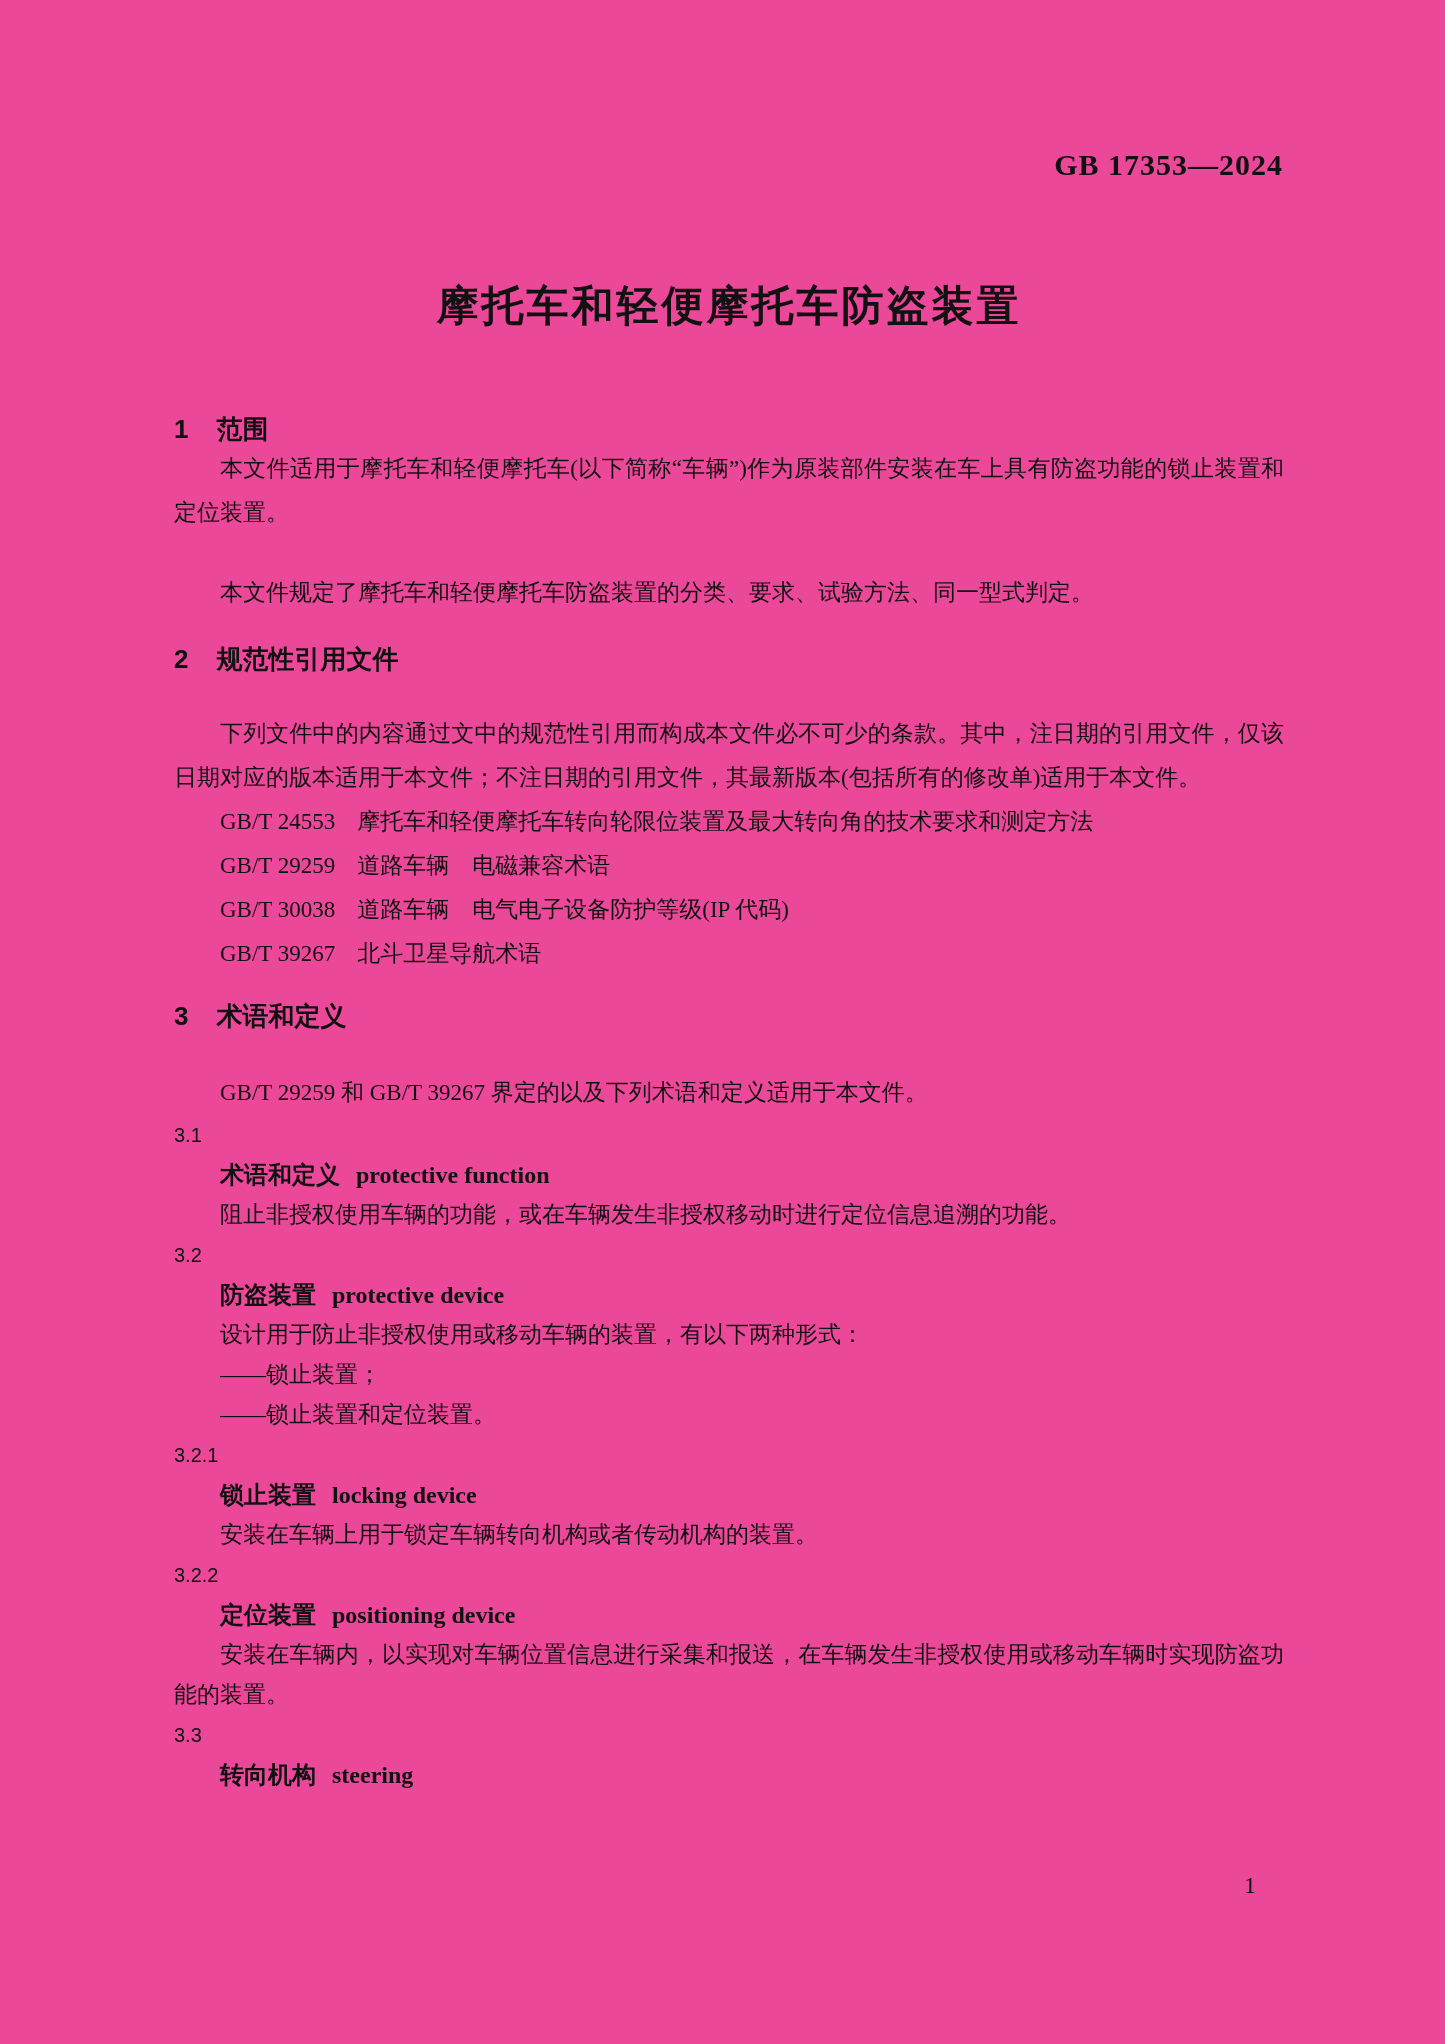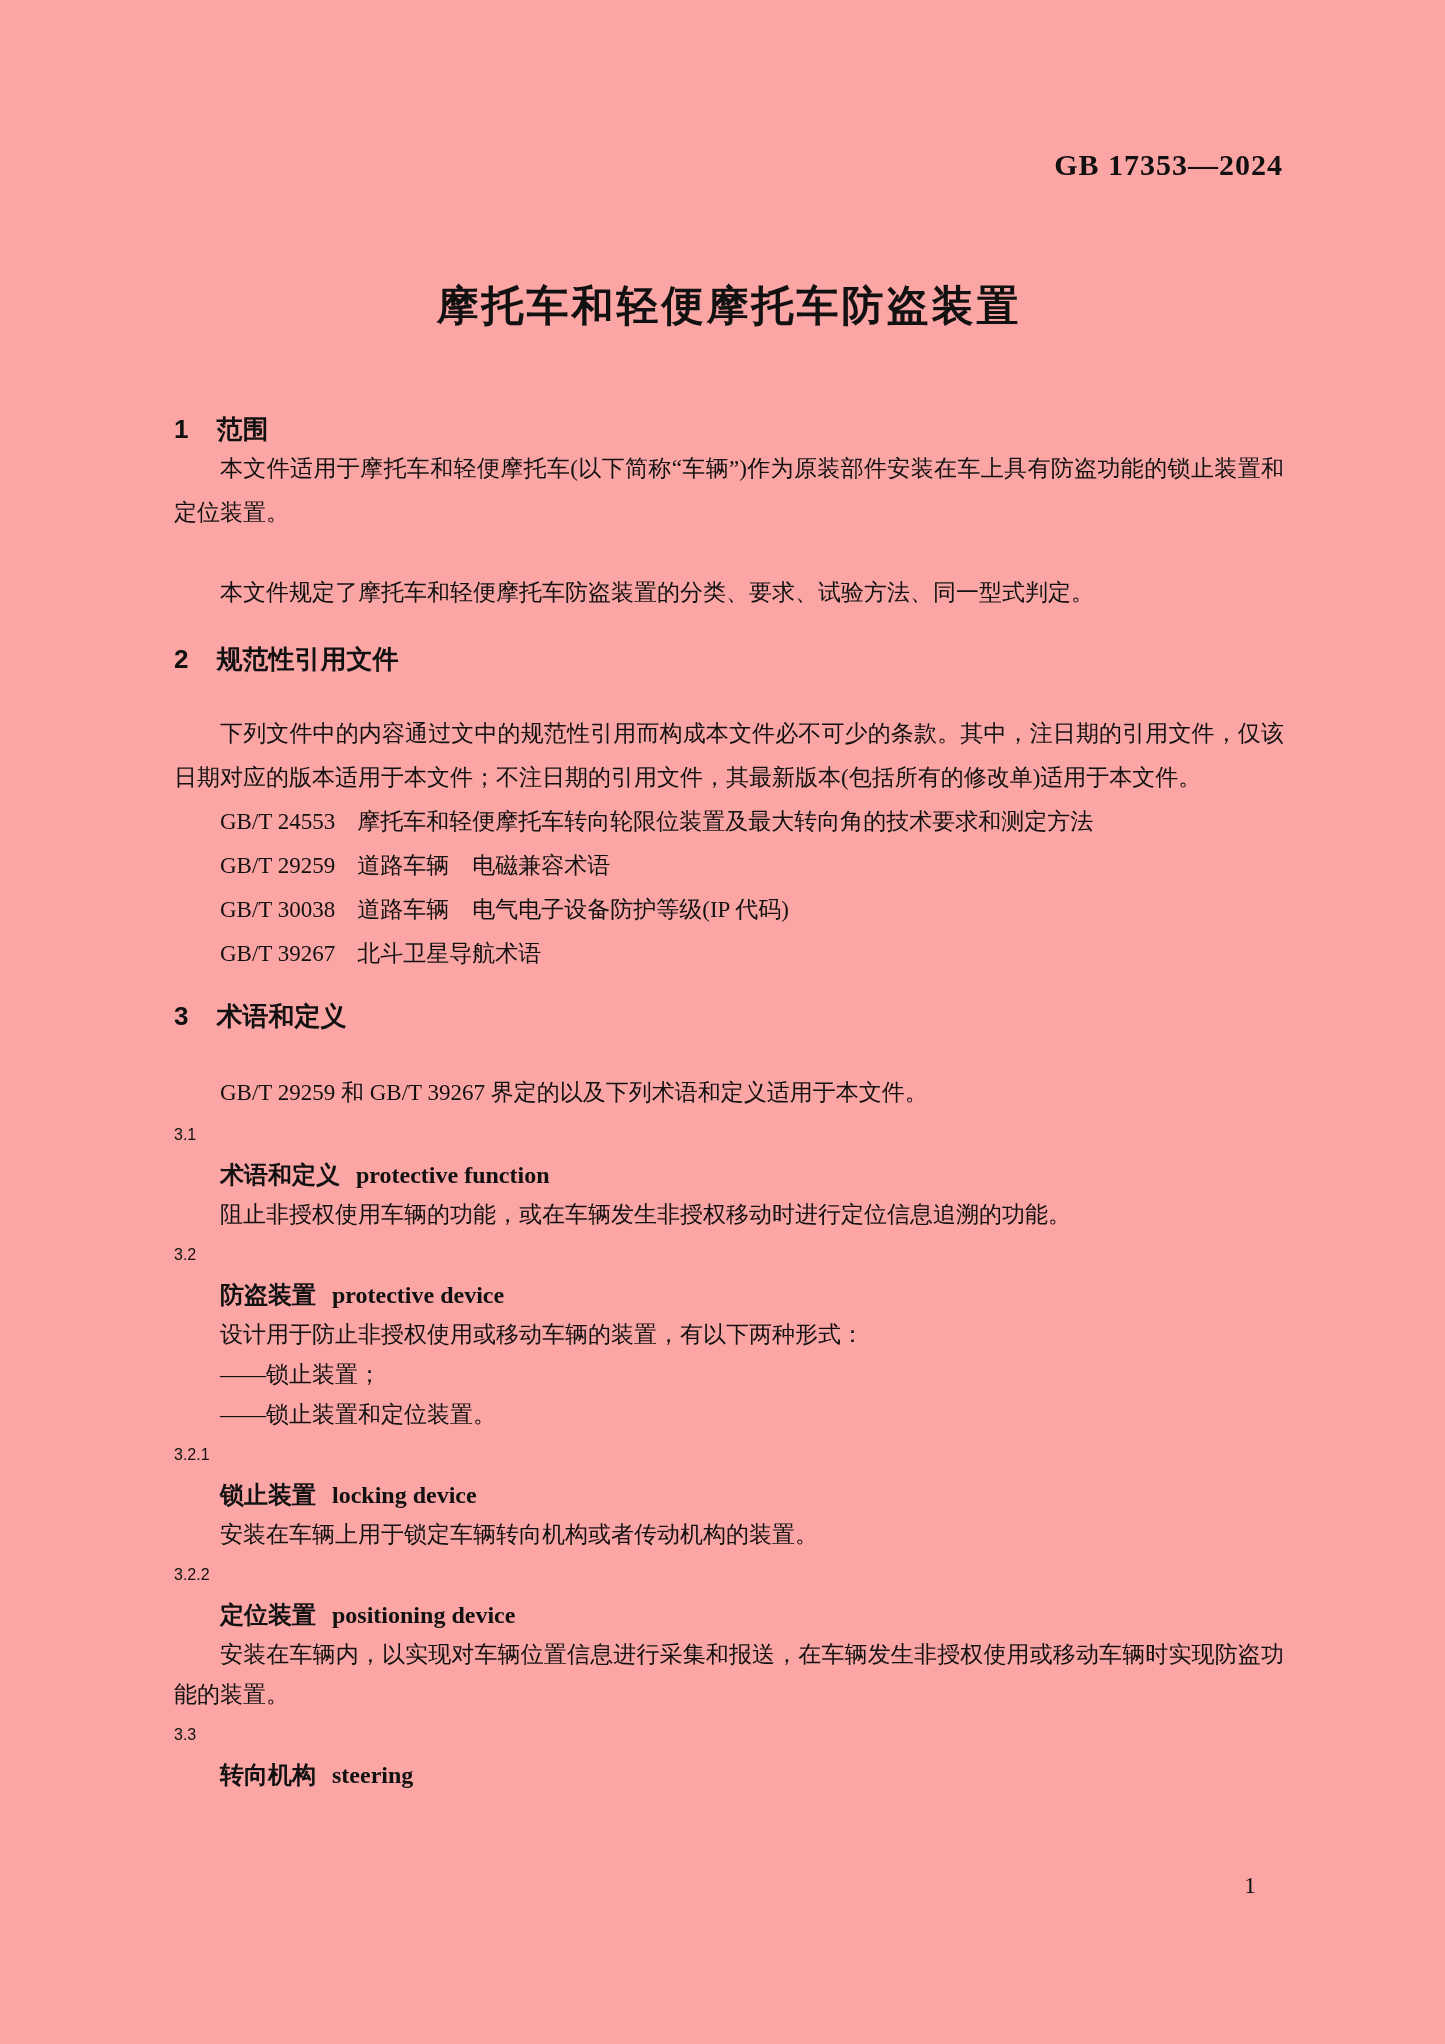--- a/index.html
+++ b/index.html
@@ -1,19 +1,19 @@
 <!DOCTYPE html>
 <html><head>
 <meta charset="utf-8">
 <style>
   html,body{margin:0;padding:0;background:#ffffff;}
   .page{
     position:relative;
     width:1445px;height:2044px;
-    background:#fca5a5;
+    background:#ec4899;
     color:#111111;
     overflow:hidden;
     font-family:"Liberation Serif","DejaVu Serif",serif;
   }
   .std-code{
     position:absolute;
     top:148px;right:162px;
     font-family:"Liberation Serif","DejaVu Serif",serif;
     font-weight:700;
     font-size:30px;
@@ -56,21 +56,21 @@
   }
   .indent{text-indent:46px;}
   .m-after-h1{margin-top:36px;}
   .m-after-h2{margin-top:35px;}
   .m-after-h3{margin-top:37px;}
   .ref-line{white-space:nowrap;}
   .ref-title{margin-left:22px;}
   .terms{margin-top:0;}
   .clause-num{
     font-family:"Liberation Sans","DejaVu Sans",sans-serif;
-    font-size:16px;
+    font-size:20px;
     line-height:40px;
   }
   .term-heading{
     font-size:24px;
     line-height:40px;
     text-indent:46px;
     font-weight:700;
     white-space:nowrap;
   }
   .term-zh{font-family:"Liberation Sans","DejaVu Sans",sans-serif;}

